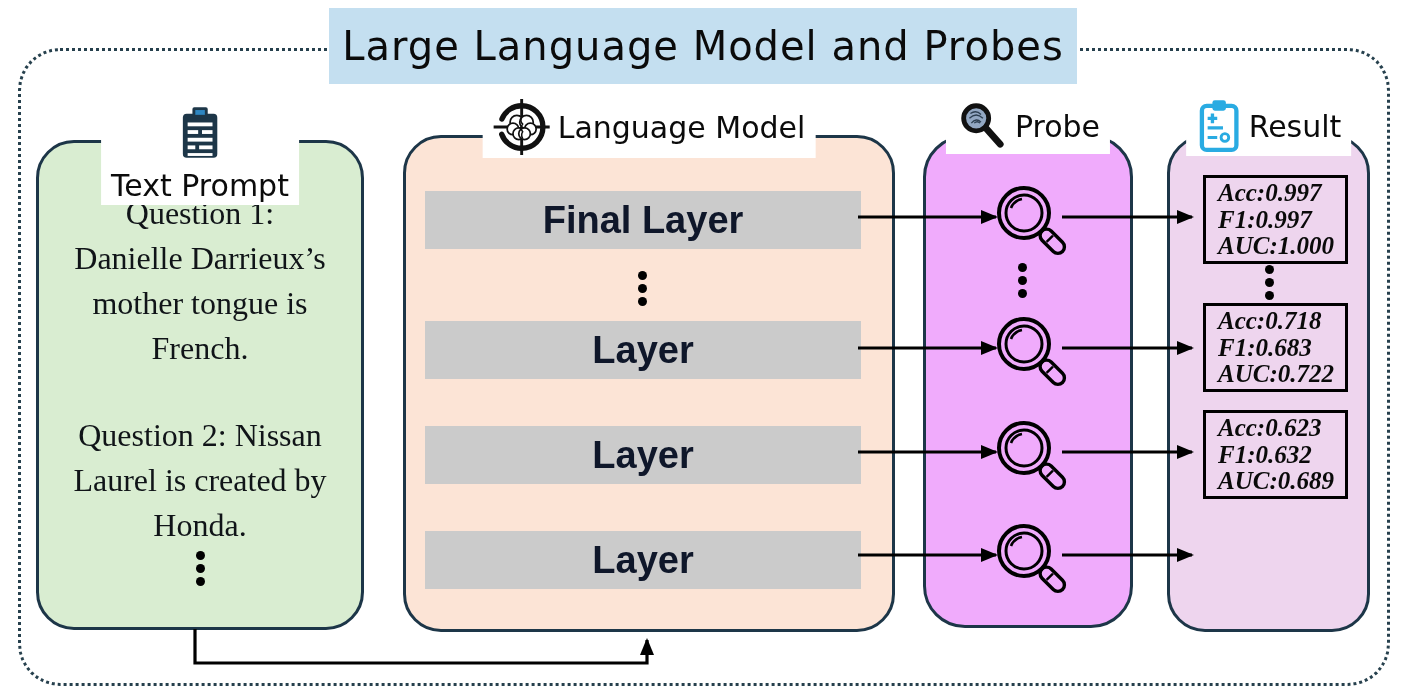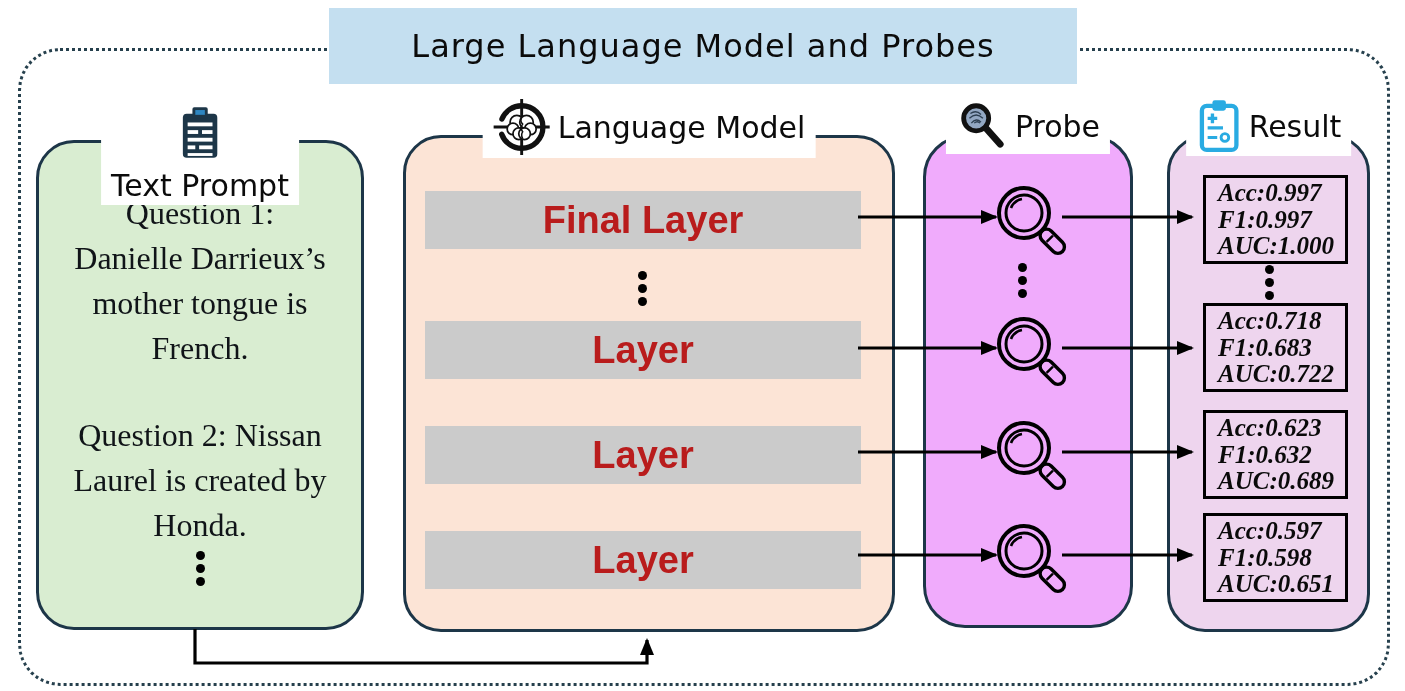--- a/index.html
+++ b/index.html
@@ -9,21 +9,21 @@
   }
   
   .outer-frame{
     position:absolute;left:18px;top:48px;width:1366px;height:632px;
     border:3px dotted #26404d;border-radius:42px;z-index:0;
   }
   
   .title-bar{
     position:absolute;left:329px;top:8px;width:748px;height:76px;
     background:#c4dff0;z-index:3;display:flex;align-items:center;justify-content:center;
-    font-size:32px;color:#0b0b0b;letter-spacing:1px;
+    font-size:40px;color:#0b0b0b;letter-spacing:1px;
   }
   
   .panel{position:absolute;border:3.5px solid #1d3648;z-index:1;box-sizing:border-box;}
   .panel-prompt{left:36px;top:140px;width:328px;height:490px;background:#d9edd1;border-radius:38px;}
   .panel-model{left:403px;top:135px;width:492px;height:497px;background:#fce4d6;border-radius:38px;}
   .panel-probe{left:923px;top:135px;width:210px;height:493px;background:#f0abfc;border-radius:42px;}
   .panel-result{left:1167px;top:135px;width:203px;height:497px;background:#eed5ee;border-radius:38px;}
   
   .chip{
     position:absolute;left:50%;transform:translateX(-50%);
@@ -32,21 +32,21 @@
   }
   .chip-label{font-size:30px;color:#0b0b0b;}
   
   .q-block{position:absolute;left:0;width:100%;text-align:center;
     font-family:"Liberation Serif",serif;font-size:32px;
     line-height:45px;color:#101418;}
   
   .layer-bar{
     position:absolute;left:19px;width:436px;height:58px;background:#cbcbcb;
     text-align:center;line-height:58px;
-    font-family:"Liberation Sans",sans-serif;font-weight:700;font-size:38px;color:#b91c1c;
+    font-family:"Liberation Sans",sans-serif;font-weight:700;font-size:38px;color:#0f172a;
   }
   
   .result-box{
     position:absolute;left:33px;width:127px;height:81px;border:3px solid #000;
     padding:2px 0 0 12px;box-sizing:content-box;
     font-family:"Liberation Serif",serif;font-weight:700;font-style:italic;
     font-size:25px;line-height:26.5px;color:#0a0a0a;
   }
   
   .vdots{position:absolute;display:flex;flex-direction:column;align-items:center;gap:4px;z-index:2;}
@@ -211,25 +211,20 @@
       </div>
     <div class="result-box" style="top:165px;">
       <div>Acc:0.718</div>
       <div>F1:0.683</div>
       <div>AUC:0.722</div>
     </div>
     <div class="result-box" style="top:272px;">
       <div>Acc:0.623</div>
       <div>F1:0.632</div>
       <div>AUC:0.689</div>
-    </div>
-    <div class="result-box" style="top:375px;">
-      <div>Acc:0.597</div>
-      <div>F1:0.598</div>
-      <div>AUC:0.651</div>
     </div>
   </div>
 
   <svg class="overlay">
     <defs>
       <marker id="ah" markerWidth="17" markerHeight="14" refX="15" refY="7" orient="auto" markerUnits="userSpaceOnUse">
         <path d="M0 0 L17 7 L0 14 Z" fill="#000"></path>
       </marker>
     </defs>
     <g stroke="#000" stroke-width="3.2" fill="none">

